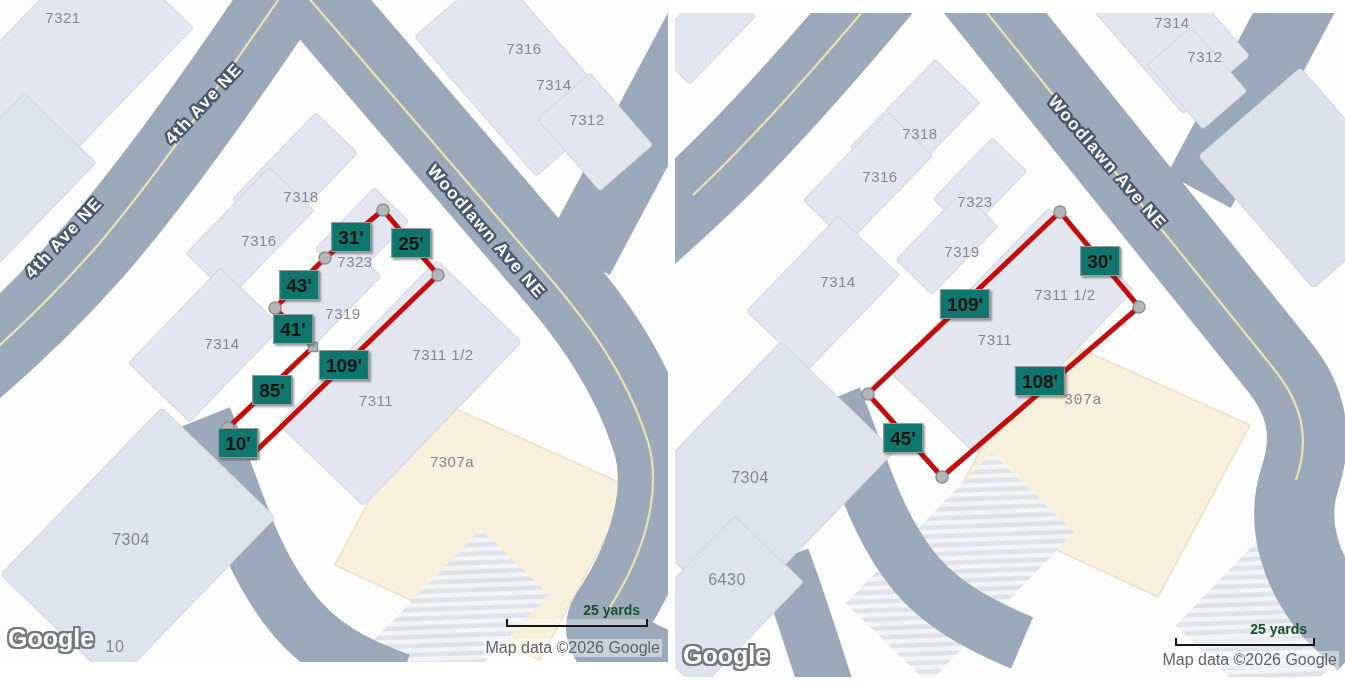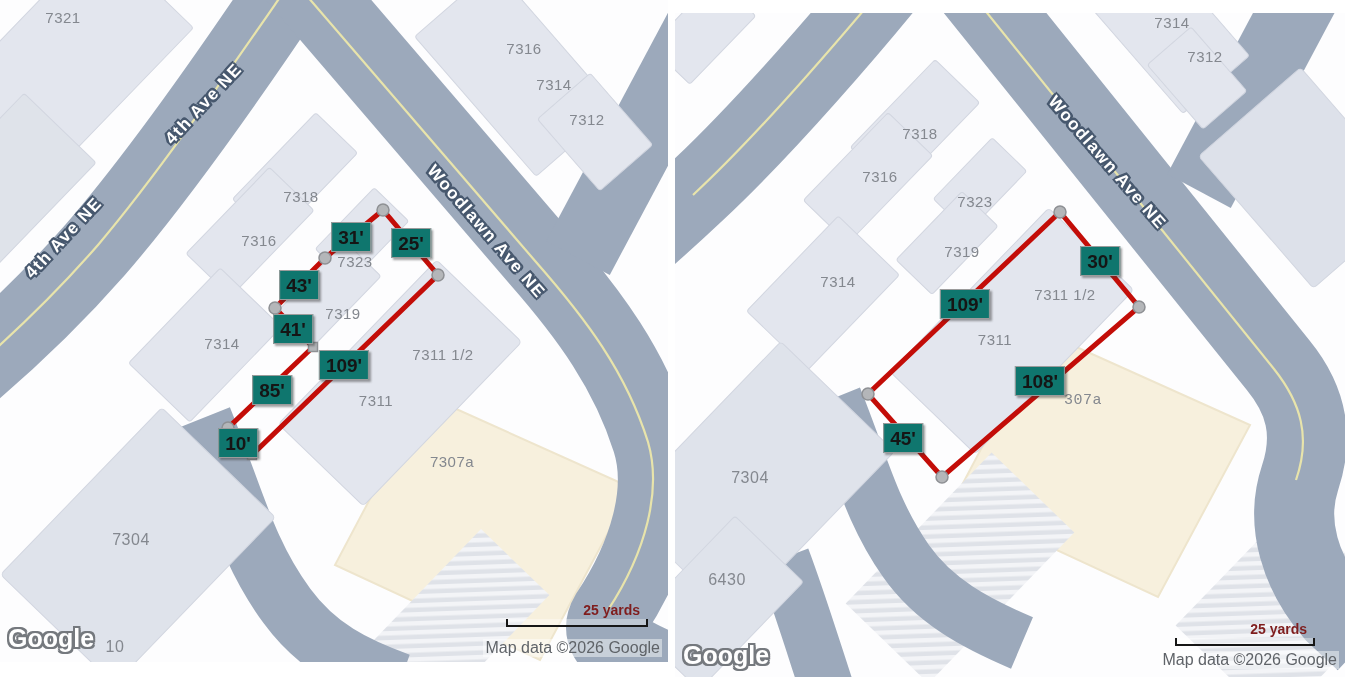--- a/index.html
+++ b/index.html
@@ -13,21 +13,21 @@
   .street{position:absolute;font-weight:bold;font-size:17px;color:#fff;white-space:nowrap;
           letter-spacing:1.5px;
           text-shadow:-2px -2px 0 #47586e,2px -2px 0 #47586e,-2px 2px 0 #47586e,2px 2px 0 #47586e,
                       0 -2px 0 #47586e,0 2px 0 #47586e,-2px 0 0 #47586e,2px 0 0 #47586e;}
   .mbox{position:absolute;transform:translate(-50%,-50%);background:#0f766e;border:1px solid #9c9c9c;
         box-shadow:2px 2px 2px rgba(50,50,50,.45);padding:4px 6px 2px 6px;
         font-weight:bold;font-size:19px;color:#151515;white-space:nowrap;}
   .glogo{position:absolute;font-weight:bold;font-size:25px;color:#fff;letter-spacing:0;
          text-shadow:-2px -2px 0 #75797e,2px -2px 0 #75797e,-2px 2px 0 #75797e,2px 2px 0 #75797e,
                      0 -2px 0 #75797e,0 2px 0 #75797e,-2px 0 0 #75797e,2px 0 0 #75797e;}
-  .scalebox{position:absolute;text-align:right;font-weight:bold;font-size:14px;color:#7f1d1d;}
+  .scalebox{position:absolute;text-align:right;font-weight:bold;font-size:14px;color:#14532d;}
   .scalebox .sbar{height:6px;border:2px solid #161616;border-top:none;background:rgba(255,255,255,.35);
                   margin-top:1px;}
   .scalebox .stext{padding-right:8px;}
   .attrib{position:absolute;font-size:16px;color:#5f6368;white-space:nowrap;
           background:rgba(255,255,255,.45);padding:0 2px;}
 </style>
 </head>
 <body>
 
 <div class="stage">

